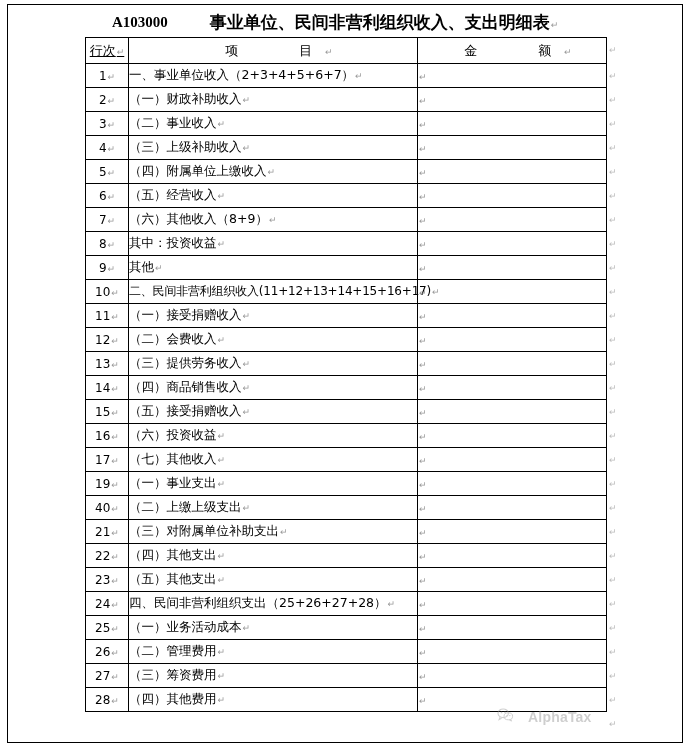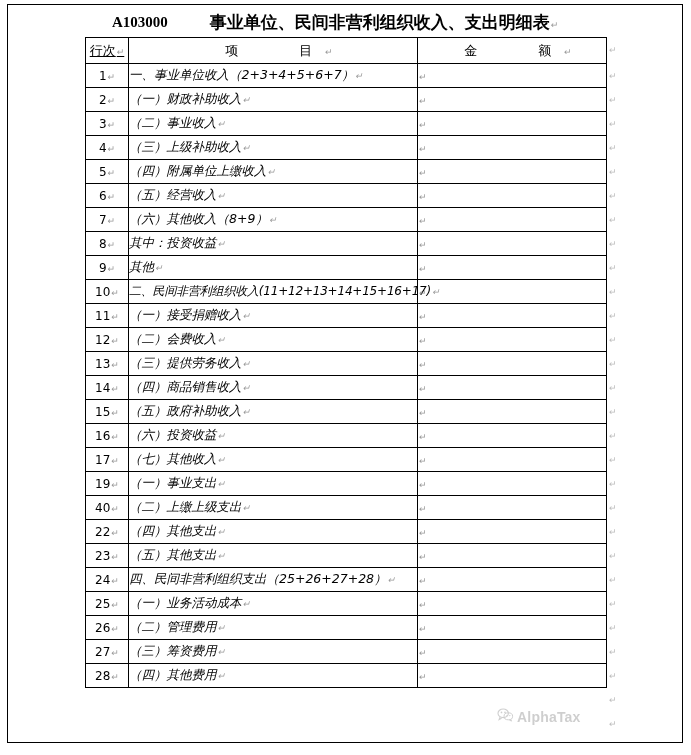--- a/index.html
+++ b/index.html
@@ -98,21 +98,20 @@
   td.rownum {
     text-align: center;
     font-family: "DejaVu Sans", "Liberation Sans", sans-serif;
     font-size: 12px;
   }
   td.item {
     font-family: "DejaVu Sans", "Liberation Sans", sans-serif;
     font-size: 12.5px;
     padding-left: 6px;
     white-space: nowrap;
-    font-style: italic;
   }
   td.item.lvl0  { padding-left: 6px; }
   td.item.lvl1  { padding-left: 44px; }
   td.item.ctr   { padding-left: 0; text-align: left; margin-left: 28px; }
   td.item.tight { font-size: 12px; letter-spacing: -0.2px; padding-left: 4px; }
   td.amount {
     font-family: "DejaVu Sans", "Liberation Sans", sans-serif;
     font-size: 12px;
     padding-left: 10px;
     color: #000;
@@ -134,21 +133,21 @@
   }
   #outside-marks div.hdr { height: 27px; line-height: 27px; }
 
   
   #watermark {
     position: absolute;
     left: 497px;
     top: 708px;
     display: flex;
     align-items: center;
-    gap: 3px;
+    gap: 14px;
     opacity: 0.42;
   }
   #watermark .wm-text {
     font-family: "Liberation Sans", "DejaVu Sans", sans-serif;
     font-size: 14px;
     font-weight: bold;
     color: #8d8d8d;
     letter-spacing: 0.2px;
   }
   #watermark .wm-icon { display: block; }
@@ -244,41 +243,46 @@
         <td class="item lvl1"><span>（三）提供劳务收入</span><span class="pilcrow">↵</span></td>
         <td class="amount"><span></span><span class="pilcrow">↵</span></td>
       </tr>
       <tr>
         <td class="rownum"><span>14</span><span class="pilcrow">↵</span></td>
         <td class="item lvl1"><span>（四）商品销售收入</span><span class="pilcrow">↵</span></td>
         <td class="amount"><span></span><span class="pilcrow">↵</span></td>
       </tr>
       <tr>
         <td class="rownum"><span>15</span><span class="pilcrow">↵</span></td>
-        <td class="item lvl1"><span>（五）政府补助收入</span><span class="pilcrow">↵</span></td>
+        <td class="item lvl1"><span>（五）接受捐赠收入</span><span class="pilcrow">↵</span></td>
         <td class="amount"><span></span><span class="pilcrow">↵</span></td>
       </tr>
       <tr>
         <td class="rownum"><span>16</span><span class="pilcrow">↵</span></td>
         <td class="item lvl1"><span>（六）投资收益</span><span class="pilcrow">↵</span></td>
         <td class="amount"><span></span><span class="pilcrow">↵</span></td>
       </tr>
       <tr>
         <td class="rownum"><span>17</span><span class="pilcrow">↵</span></td>
         <td class="item lvl1"><span>（七）其他收入</span><span class="pilcrow">↵</span></td>
         <td class="amount"><span></span><span class="pilcrow">↵</span></td>
       </tr>
       <tr>
         <td class="rownum"><span>19</span><span class="pilcrow">↵</span></td>
         <td class="item lvl1"><span>（一）事业支出</span><span class="pilcrow">↵</span></td>
         <td class="amount"><span></span><span class="pilcrow">↵</span></td>
       </tr>
       <tr>
         <td class="rownum"><span>40</span><span class="pilcrow">↵</span></td>
         <td class="item lvl1"><span>（二）上缴上级支出</span><span class="pilcrow">↵</span></td>
+        <td class="amount"><span></span><span class="pilcrow">↵</span></td>
+      </tr>
+      <tr>
+        <td class="rownum"><span>21</span><span class="pilcrow">↵</span></td>
+        <td class="item lvl1"><span>（三）对附属单位补助支出</span><span class="pilcrow">↵</span></td>
         <td class="amount"><span></span><span class="pilcrow">↵</span></td>
       </tr>
       <tr>
         <td class="rownum"><span>22</span><span class="pilcrow">↵</span></td>
         <td class="item lvl1"><span>（四）其他支出</span><span class="pilcrow">↵</span></td>
         <td class="amount"><span></span><span class="pilcrow">↵</span></td>
       </tr>
       <tr>
         <td class="rownum"><span>23</span><span class="pilcrow">↵</span></td>
         <td class="item lvl1"><span>（五）其他支出</span><span class="pilcrow">↵</span></td>

